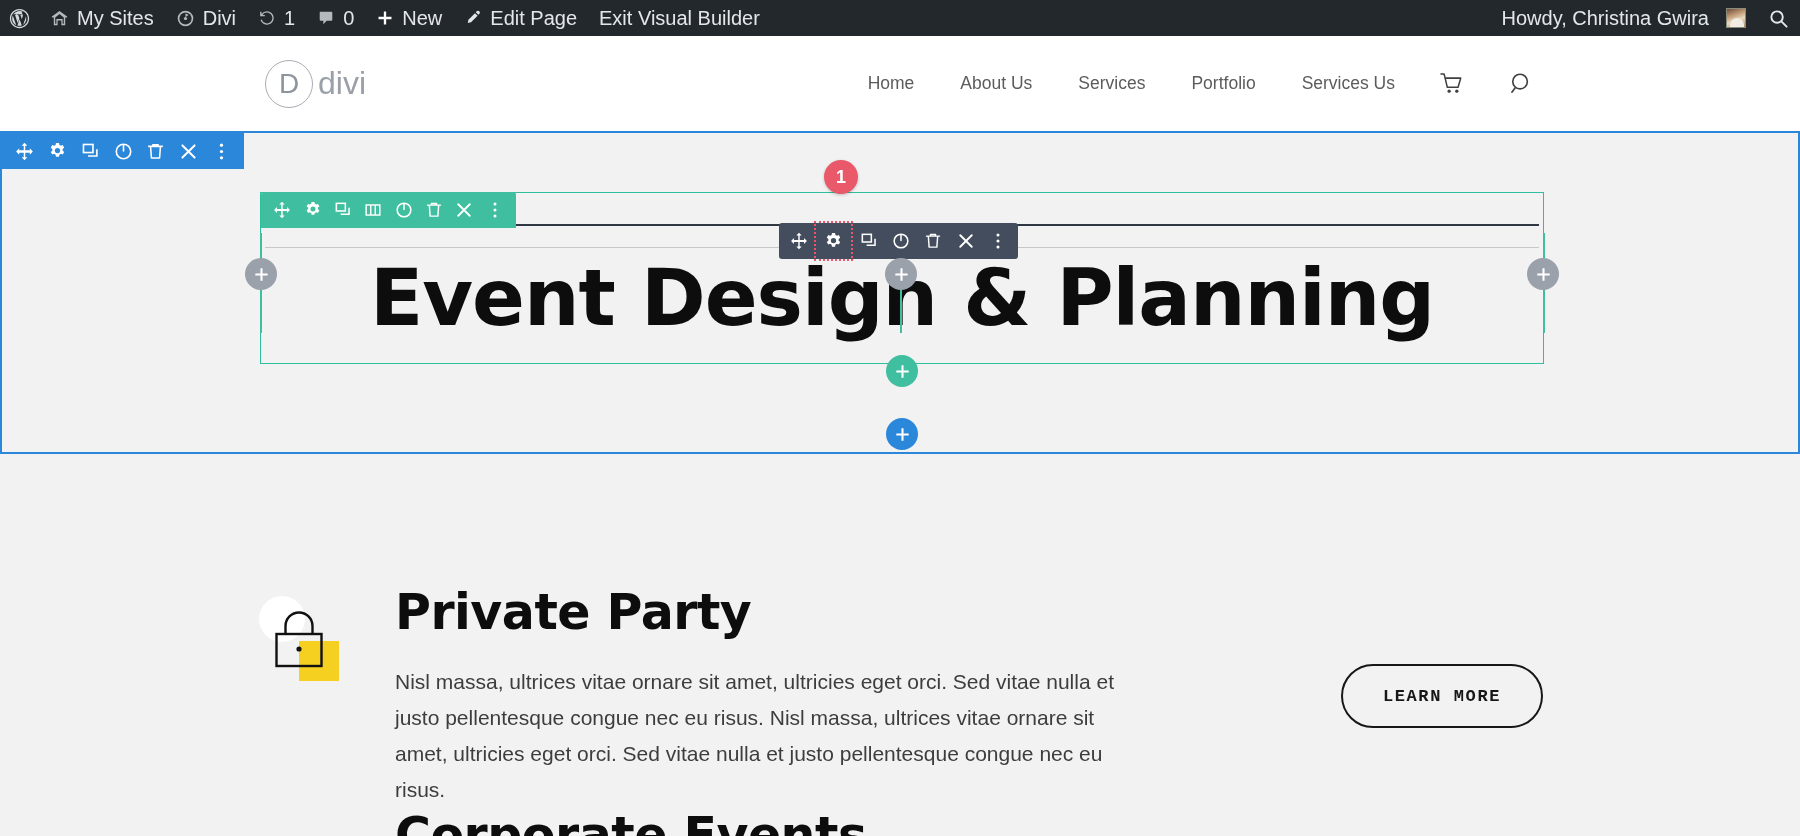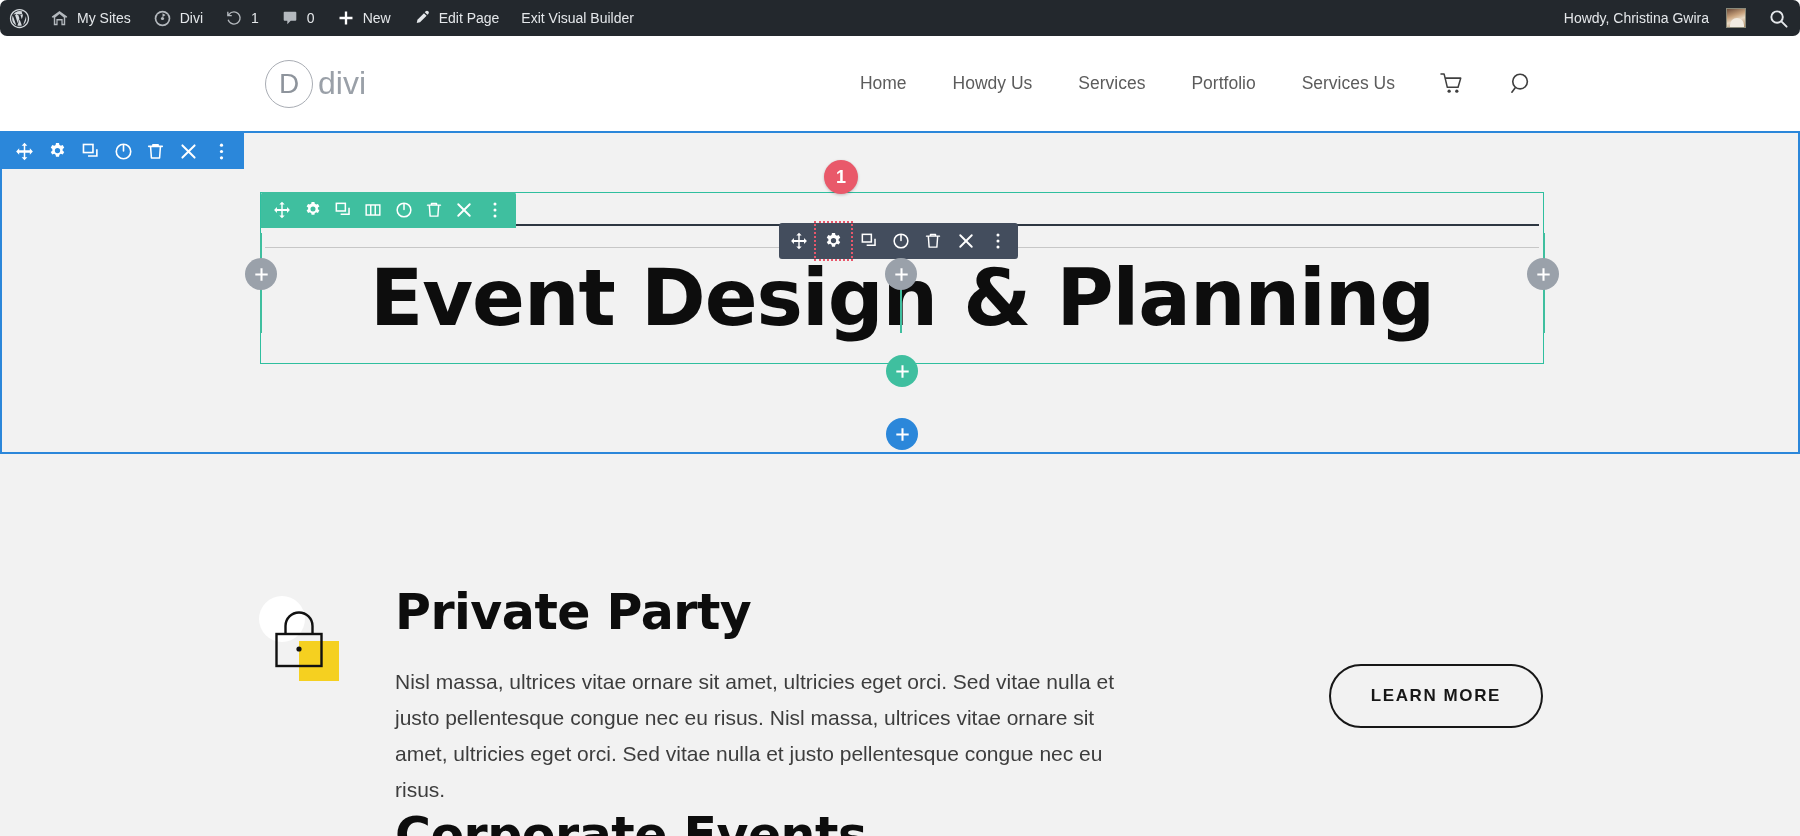--- a/index.html
+++ b/index.html
@@ -11,23 +11,22 @@
     background: #fff;
   }
 
   
   .adminbar {
     position: absolute; top: 0; left: 0;
     width: 1800px; height: 36px;
     background: #23282d;
     display: flex; align-items: center;
     color: #d4d9dd;
-    font-size: 14px;
+    font-size: 20px;
     z-index: 120;
-    border-radius: 7px;
   }
   .ab-item {
     display: flex; align-items: center; gap: 8px;
     height: 36px; padding: 0 11px;
     white-space: nowrap;
     color: #e4e7ea;
   }
   .ab-item.first { padding-left: 9px; padding-right: 9px; }
   .ab-right {
     margin-left: auto; display: flex; align-items: center; height: 36px;
@@ -233,20 +232,21 @@
     max-width: 740px;
   }
   .feat-cta { flex: none; width: 210px; padding-top: 78px; display:flex; justify-content:flex-end;}
   .btn-learn {
     display: inline-flex; align-items: center; justify-content: center;
     height: 64px; padding: 0 40px;
     border: 2px solid #171717; border-radius: 34px;
     font-size: 17px; font-weight: 600; letter-spacing: 1.6px;
     color: #171717; background: transparent;
     white-space: nowrap;
+    font-family: Liberation Mono, monospace;
   }
 </style>
 </head>
 <body>
 
 <div class="adminbar">
 
   <a class="ab-item first">
     <span class="ab-icon">
       <svg width="21" height="21" viewBox="0 0 24 24" fill="#d4d9dd">
@@ -333,21 +333,21 @@
 </div>
 
 <div class="site-header">
   <a class="logo">
     <span class="logo-circle">D</span>
     <span class="logo-word">divi</span>
   </a>
 
   <nav class="main-nav">
     <a class="nav-link">Home</a>
-    <a class="nav-link">Howdy Us</a>
+    <a class="nav-link">About Us</a>
     <a class="nav-link">Services</a>
     <a class="nav-link">Portfolio</a>
     <a class="nav-link">Services Us</a>
 
     <a class="nav-icon">
       <svg width="25" height="23" viewBox="0 0 26 24" fill="none" stroke="#3f3f3f" stroke-width="1.6">
         <path d="M1 2h3.2l1.1 4.4m0 0L7.6 16h11.2l2.8-9.6H5.3z" stroke-linecap="round" stroke-linejoin="round"></path>
         <circle cx="9.5" cy="20" r="1.7" fill="#3f3f3f" stroke="none"></circle>
         <circle cx="17.5" cy="20" r="1.7" fill="#3f3f3f" stroke="none"></circle>
       </svg>

